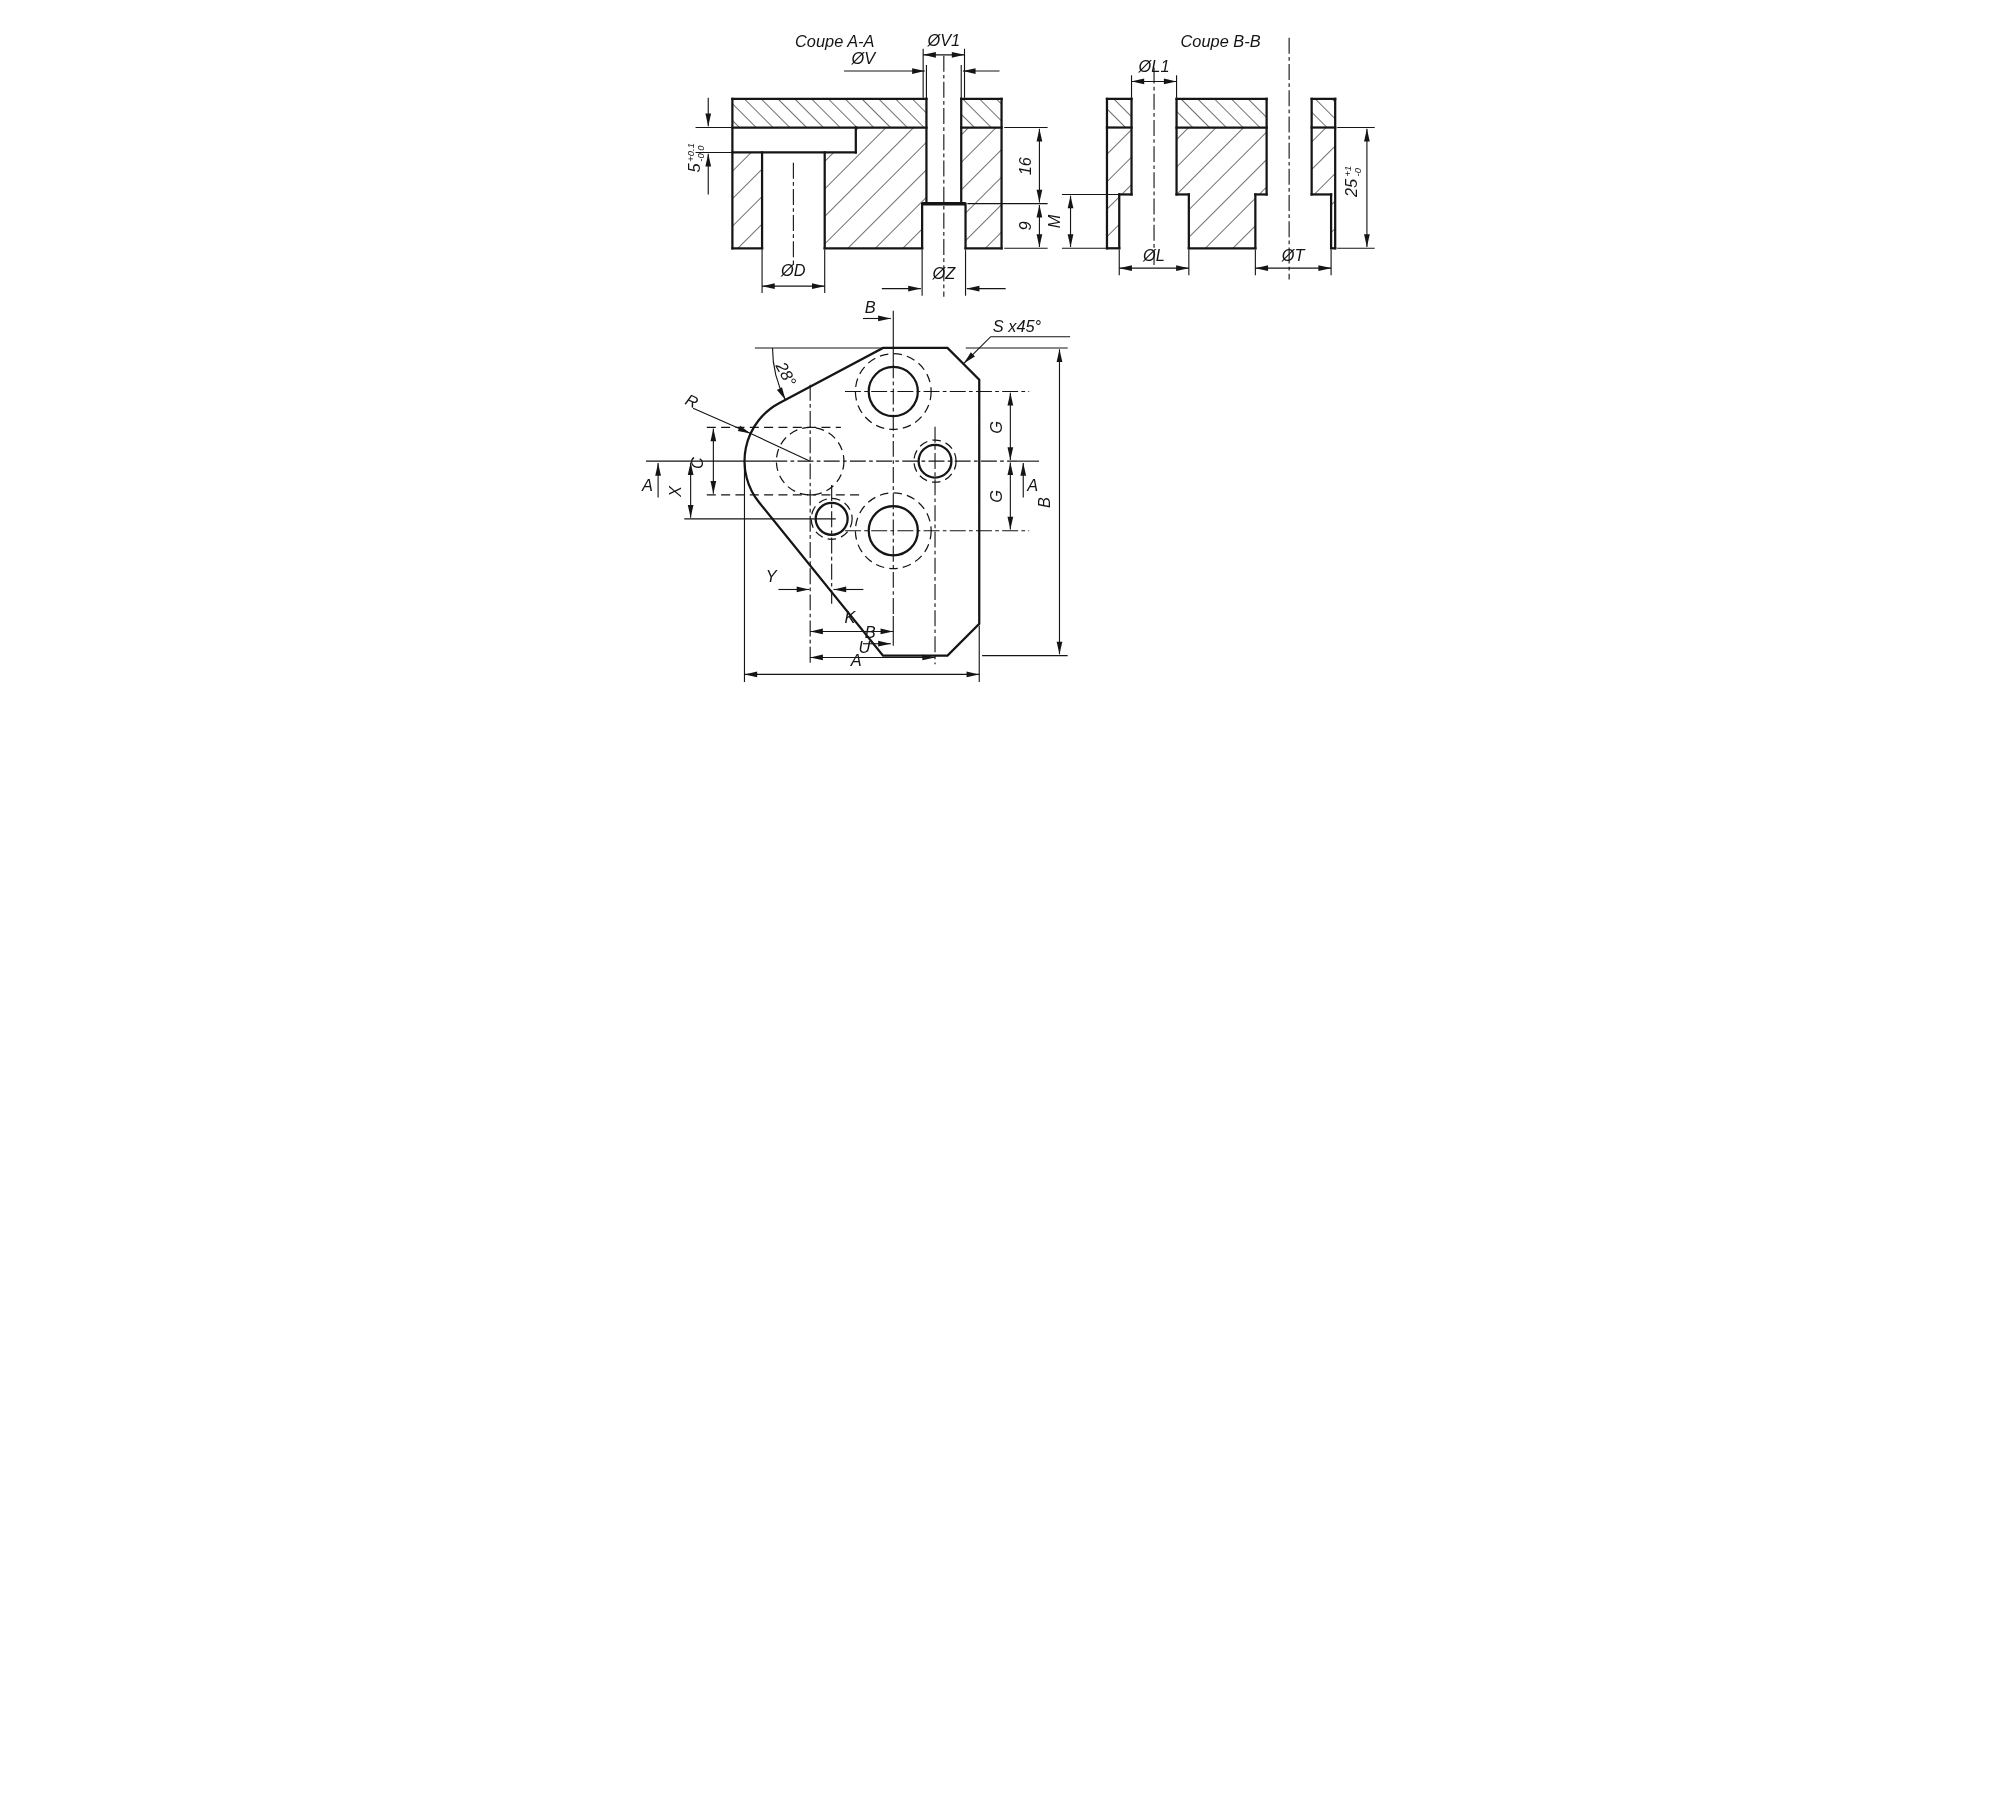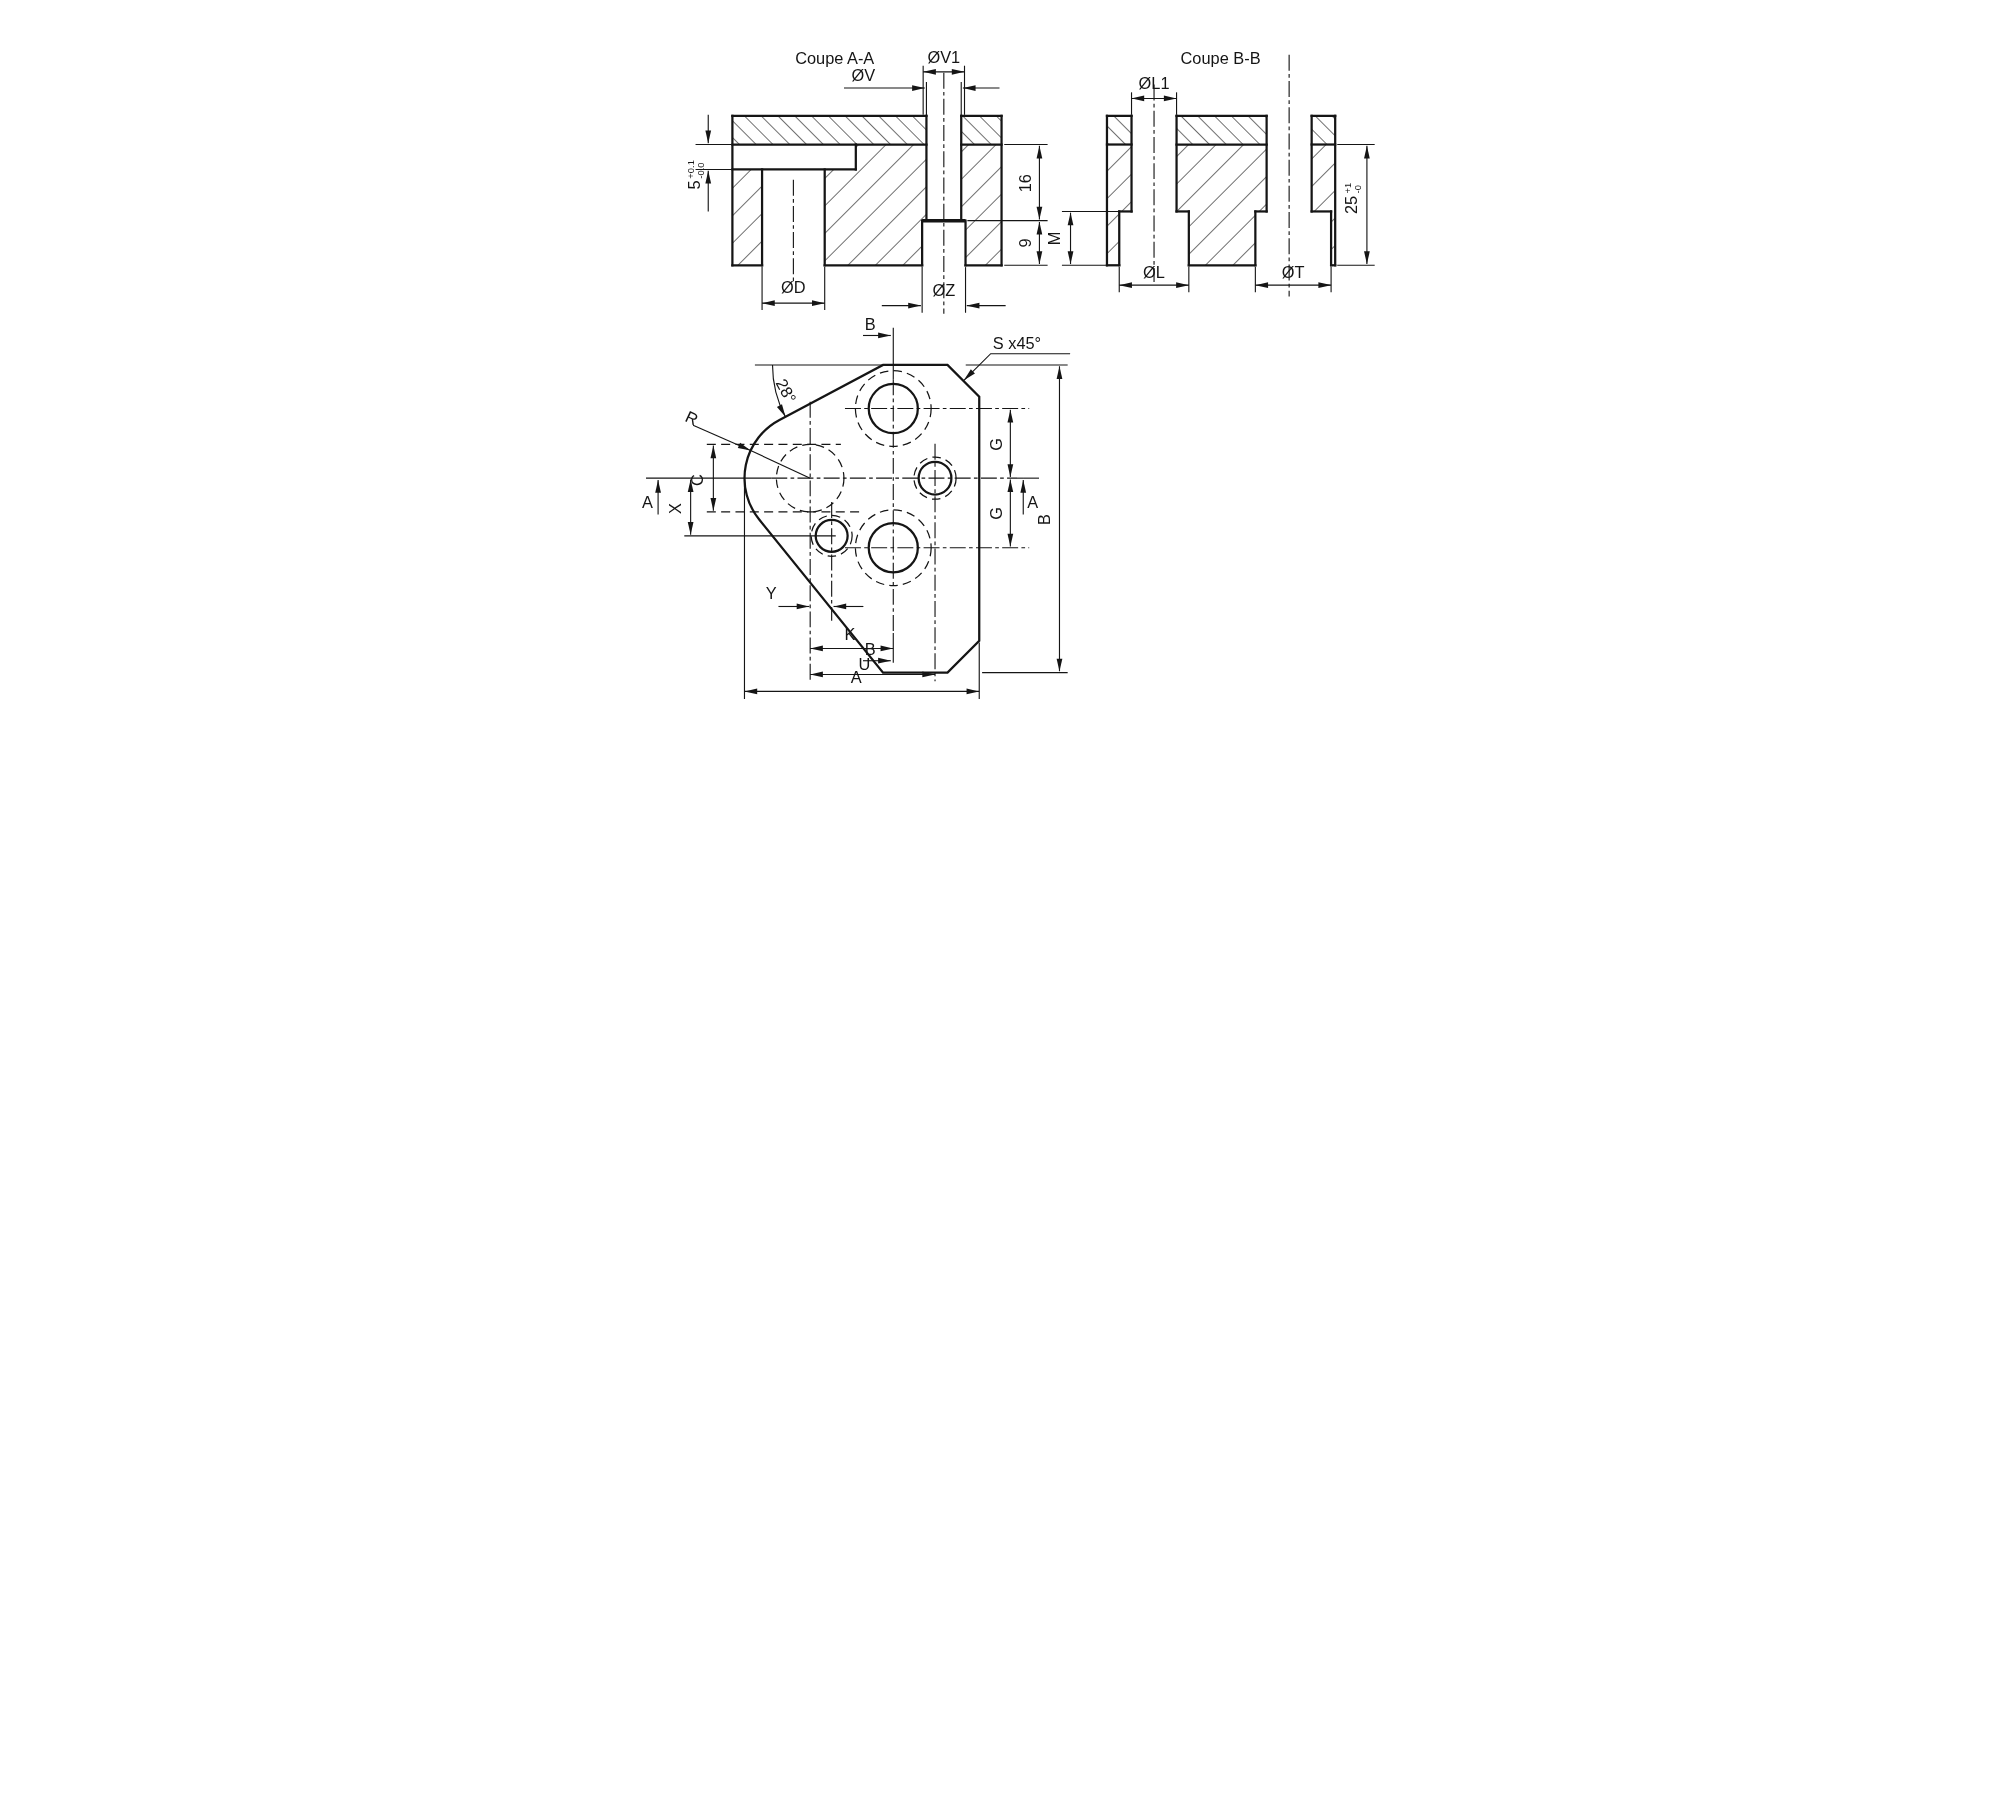--- a/index.html
+++ b/index.html
@@ -1,16 +1,16 @@
 <!DOCTYPE html>
 <html style="font-size:8.7px"><head>
 <meta charset="utf-8">
 <style>
   html,body{margin:0;padding:0;background:#ffffff;}
-  .sheet{width:100%;max-width:760px;margin:17px auto;background:#ffffff;}
+  .sheet{width:100%;max-width:760px;margin:0 auto;background:#ffffff;font-style:italic;}
   svg{display:block;width:100%;height:auto;background:#ffffff;}
   .thick{stroke:#151515;stroke-width:11;fill:none;stroke-linecap:square;}
   .xthick{stroke:#151515;stroke-width:17;fill:none;stroke-linecap:butt;}
   .thin{stroke:#151515;stroke-width:5.5;fill:none;stroke-linecap:butt;}
   .cl{stroke:#151515;stroke-width:5.5;fill:none;stroke-dasharray:78 16 18 16;}
   .hid{stroke:#151515;stroke-width:6;fill:none;stroke-dasharray:44 26;}
   .dcirc{stroke:#151515;stroke-width:6;fill:none;stroke-dasharray:42 25;}
   text{font-family:"Liberation Sans","DejaVu Sans",sans-serif;font-size:80px;fill:#151515;}
   text.small{font-size:46px;}
   text.mid{text-anchor:middle;}

